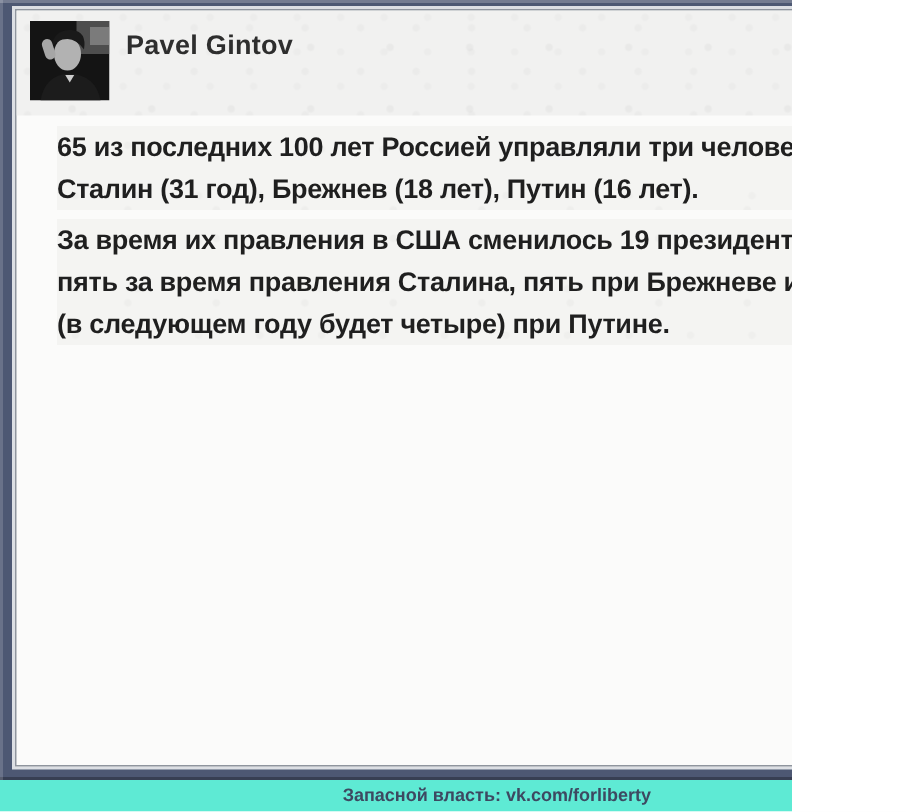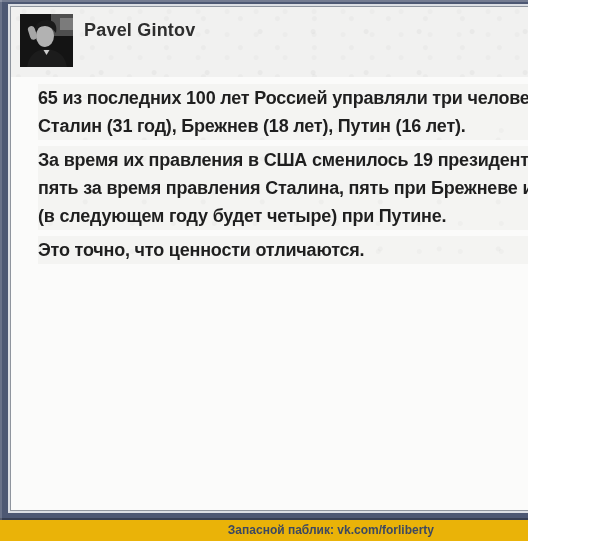--- a/index.html
+++ b/index.html
@@ -2,21 +2,21 @@
 <html><head>
 <meta charset="utf-8">
 <style>
   * { margin: 0; padding: 0; box-sizing: border-box; }
   html, body { background: #ffffff; }
   .canvas {
     position: relative;
     width: 528px;
     height: 541px;
     overflow: hidden;
-    background: #eab308;
+    background: #5eead4;
     font-family: "Liberation Sans", sans-serif;
   }
   
   .frame {
     position: absolute;
     left: 0; top: 0;
     width: 604px; height: 520px;
     background: #4d5873;
     box-shadow:
       inset 0 2px 0 rgba(255,255,255,0.22),
@@ -119,21 +119,20 @@
           <polyline points="2,2 8,8 14,2" fill="none" stroke="#b3b8c0" stroke-width="2.2" stroke-linecap="round"></polyline>
         </svg>
       </div>
 
       <div class="body">
         <div class="para">65 из последних 100 лет Россией управляли три человека:
 Сталин (31 год), Брежнев (18 лет), Путин (16 лет).</div>
         <div class="para">За время их правления в США сменилось 19 президентов:
 пять за время правления Сталина, пять при Брежневе и три
 (в следующем году будет четыре) при Путине.</div>
-        <div class="para">Это точно, что ценности отличаются.</div>
       </div>
 
     </div>
   </div>
 
-  <div class="caption">Запасной паблик: vk.com/forliberty</div>
+  <div class="caption">Запасной власть: vk.com/forliberty</div>
 
 </div>
 
 </body></html>

